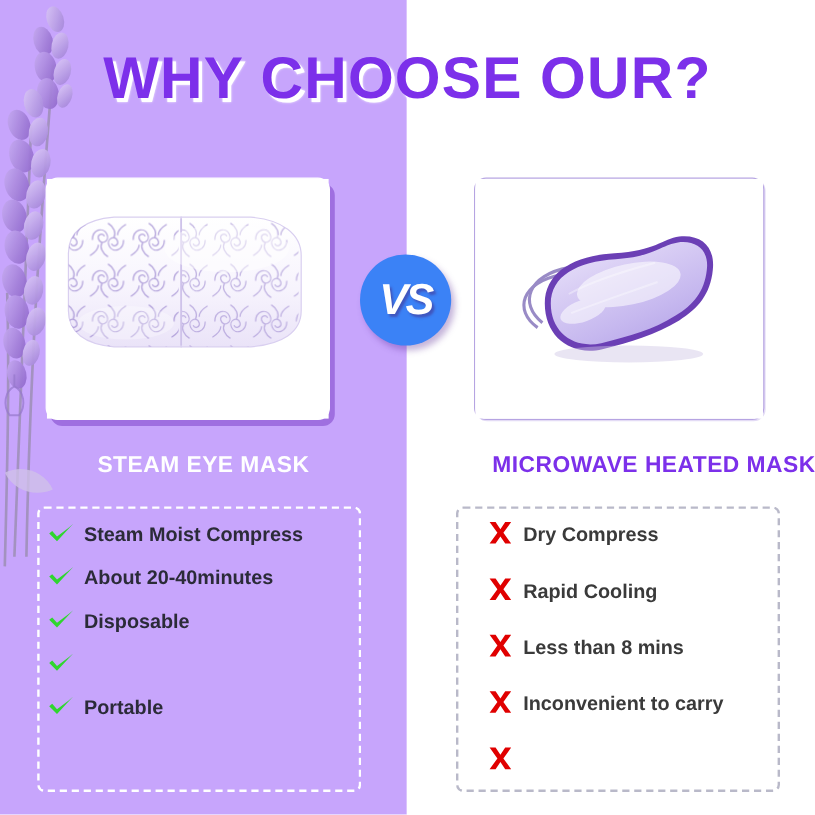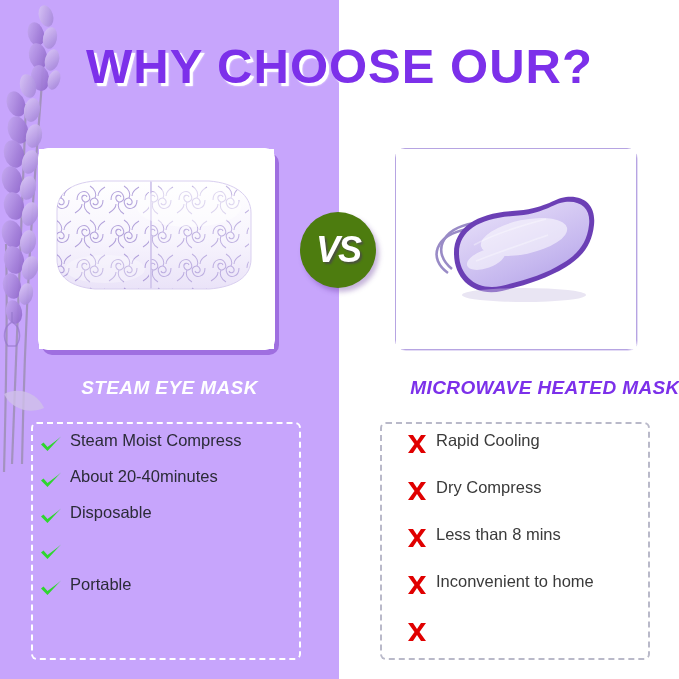--- a/index.html
+++ b/index.html
@@ -72,21 +72,21 @@
     border: 1.5px solid #b6a4e2;
     box-shadow: 1px 1px 0 0 #e3dbf5;
   }
   .card svg { display: block; width: 100%; height: 100%; }
   
   .vs-badge {
     position: absolute;
     left: 300px; top: 212px;
     width: 76px; height: 76px;
     border-radius: 50%;
-    background: #4d7c0f;
+    background: #3b82f6;
     box-shadow: 3px 4px 5px rgba(90,40,150,.35);
     display: flex;
     align-items: center;
     justify-content: center;
   }
   .vs-badge span {
     color: #ffffff;
     font-size: 36px;
     font-weight: bold;
     font-style: italic;
@@ -96,21 +96,20 @@
   }
   
   .caption {
     position: absolute;
     top: 377px;
     font-size: 19px;
     font-weight: bold;
     letter-spacing: .4px;
     white-space: nowrap;
     font-family: "Liberation Sans", sans-serif;
-    font-style: italic;
   }
   .caption-left {
     left: 0; width: 339px;
     text-align: center;
     color: #ffffff;
   }
   .caption-right {
     left: 339px; width: 340px;
     text-align: center;
     color: #7c30ea;
@@ -136,22 +135,23 @@
   .feature-list {
     position: absolute;
     list-style: none;
     margin: 0;
     padding: 0;
   }
   .list-left { left: 38px; top: 430px; width: 268px; }
   .list-right { left: 404px; top: 430px; width: 256px; }
   .feature-item {
     display: flex;
-    align-items: flex-start;
+    align-items: flex-end;
     margin-bottom: 9px;
+    font-weight: bold;
   }
   .list-left .feature-item { margin-bottom: 10px; }
   .list-right .feature-item { margin-bottom: 21px; }
   .mark {
     flex: 0 0 auto;
     width: 26px;
     height: 24px;
     margin-right: 6px;
     margin-top: 2px;
   }
@@ -371,48 +371,48 @@
     </li>
   </ul>
 
   <ul class="feature-list list-right">
     <li class="feature-item">
       <span class="mark">
         <svg viewBox="0 0 26 24" xmlns="http://www.w3.org/2000/svg">
             <path d="M4 3 L9 3 L13 9 L17 3 L22 3 L15.5 12 L22 21 L17 21 L13 15 L9 21 L4 21 L10.5 12 Z" fill="#e00000"></path>
           </svg>
       </span>
+      <span class="feature-text">Dry Compress</span>
+    </li>
+    <li class="feature-item">
+      <span class="mark">
+        <svg viewBox="0 0 26 24" xmlns="http://www.w3.org/2000/svg">
+            <path d="M4 3 L9 3 L13 9 L17 3 L22 3 L15.5 12 L22 21 L17 21 L13 15 L9 21 L4 21 L10.5 12 Z" fill="#e00000"></path>
+          </svg>
+      </span>
       <span class="feature-text">Rapid Cooling</span>
     </li>
     <li class="feature-item">
       <span class="mark">
         <svg viewBox="0 0 26 24" xmlns="http://www.w3.org/2000/svg">
             <path d="M4 3 L9 3 L13 9 L17 3 L22 3 L15.5 12 L22 21 L17 21 L13 15 L9 21 L4 21 L10.5 12 Z" fill="#e00000"></path>
           </svg>
       </span>
-      <span class="feature-text">Dry Compress</span>
+      <span class="feature-text">Less than 8 mins</span>
     </li>
     <li class="feature-item">
       <span class="mark">
         <svg viewBox="0 0 26 24" xmlns="http://www.w3.org/2000/svg">
             <path d="M4 3 L9 3 L13 9 L17 3 L22 3 L15.5 12 L22 21 L17 21 L13 15 L9 21 L4 21 L10.5 12 Z" fill="#e00000"></path>
           </svg>
       </span>
-      <span class="feature-text">Less than 8 mins</span>
+      <span class="feature-text">Inconvenient to carry</span>
     </li>
     <li class="feature-item">
       <span class="mark">
         <svg viewBox="0 0 26 24" xmlns="http://www.w3.org/2000/svg">
             <path d="M4 3 L9 3 L13 9 L17 3 L22 3 L15.5 12 L22 21 L17 21 L13 15 L9 21 L4 21 L10.5 12 Z" fill="#e00000"></path>
           </svg>
       </span>
-      <span class="feature-text">Inconvenient to home</span>
-    </li>
-    <li class="feature-item">
-      <span class="mark">
-        <svg viewBox="0 0 26 24" xmlns="http://www.w3.org/2000/svg">
-            <path d="M4 3 L9 3 L13 9 L17 3 L22 3 L15.5 12 L22 21 L17 21 L13 15 L9 21 L4 21 L10.5 12 Z" fill="#e00000"></path>
-          </svg>
-      </span>
     </li>
   </ul>
 
 </div>
 
 </body></html>

